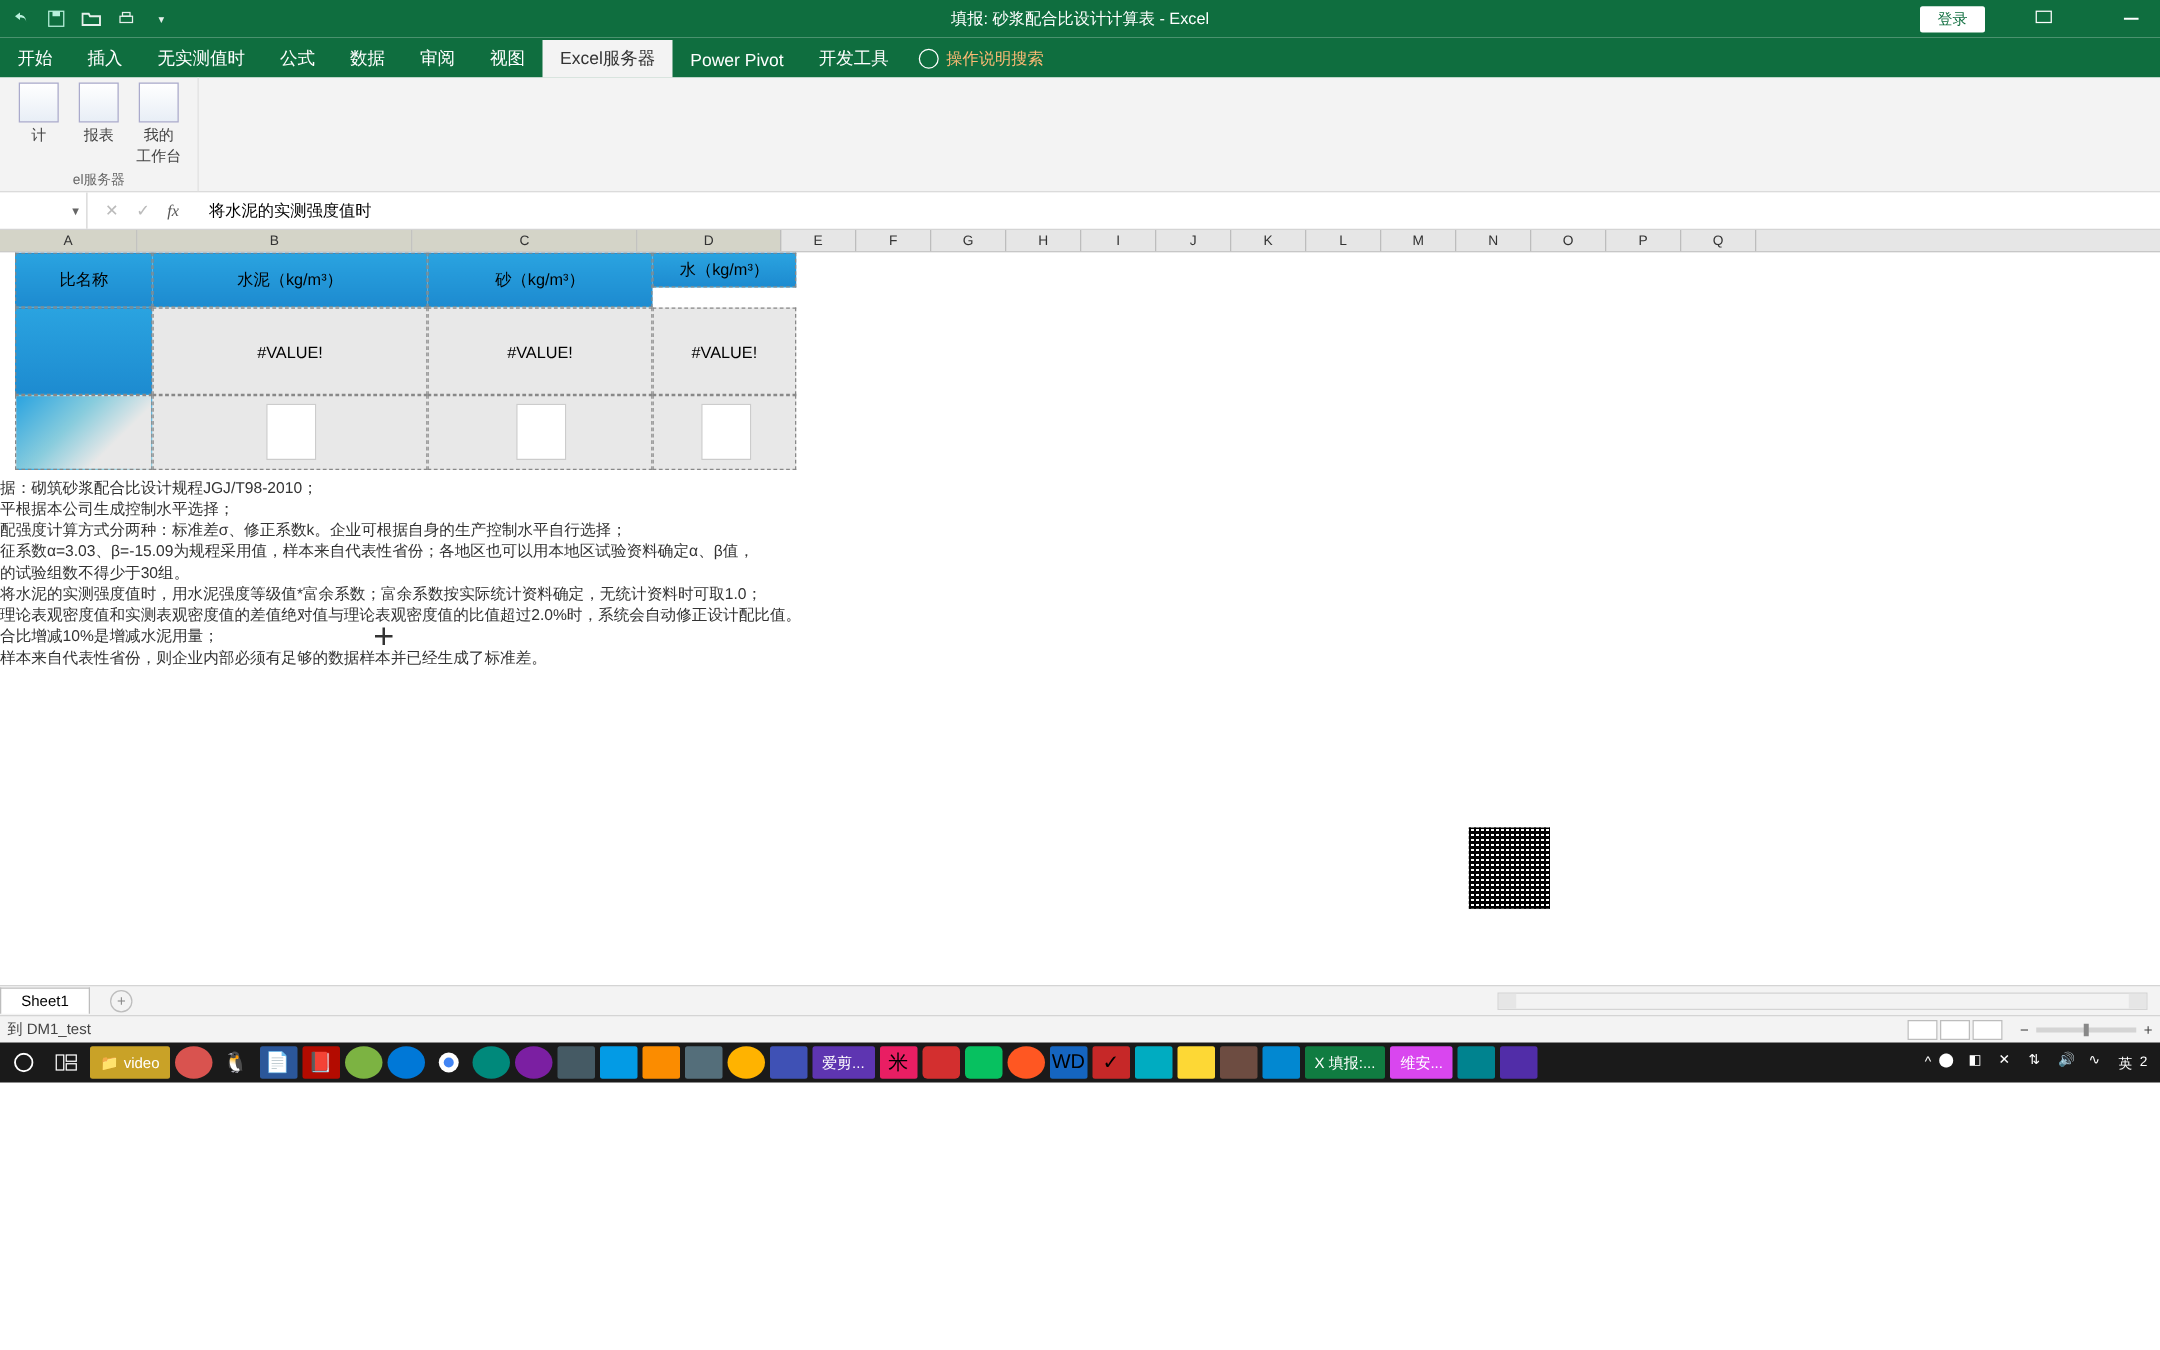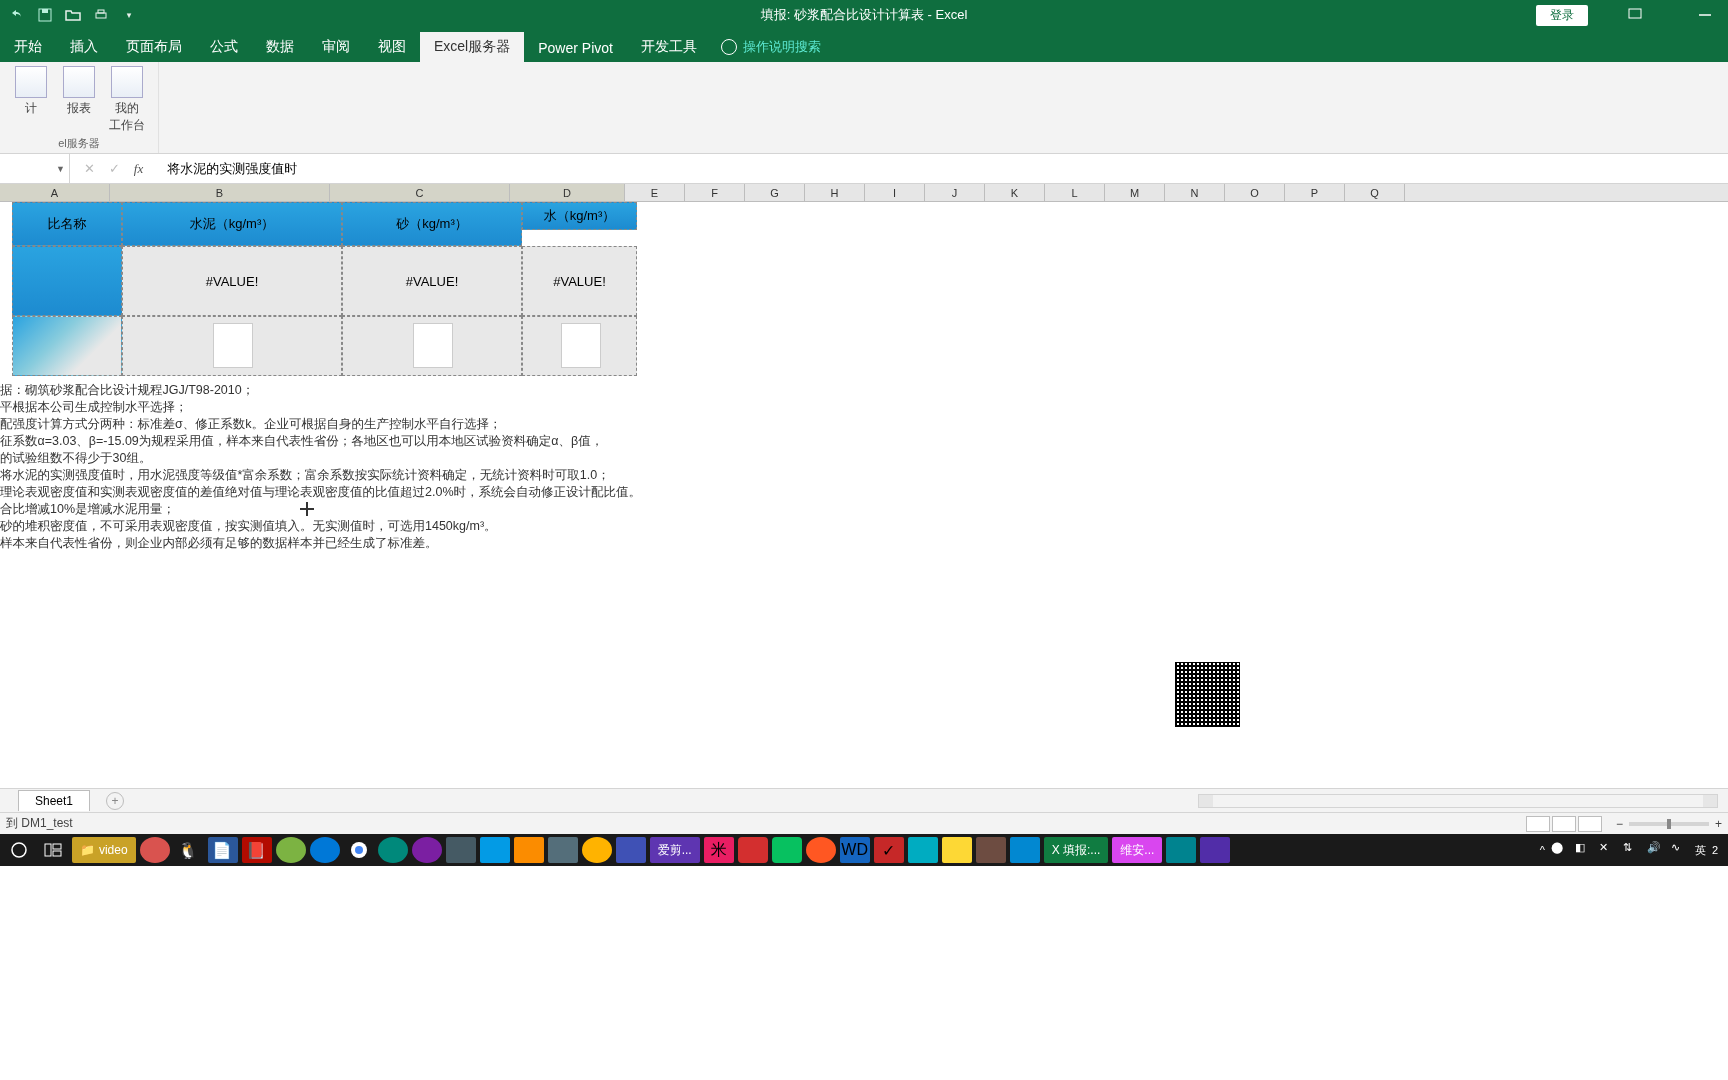--- a/index.html
+++ b/index.html
@@ -11,21 +11,21 @@
 .tb-icon { width:18px; height:18px; display:flex; align-items:center; justify-content:center; opacity:.9; }
 .tb-title { position:absolute; left:50%; transform:translateX(-50%); font-size:13px; }
 .tb-right { position:absolute; right:0; display:flex; align-items:center; gap:24px; height:100%; }
 .login-btn { background:#fff; color:#0f6e3f; padding:2px 14px; font-size:12px; border-radius:2px; }
 .win-btn { width:46px; height:30px; display:flex; align-items:center; justify-content:center; }
 
 
 .ribbon-tabs { height:32px; background:#0f6e3f; display:flex; align-items:flex-end; padding-left:0; }
 .rtab { color:#fff; font-size:14px; padding:6px 14px; cursor:pointer; }
 .rtab.active { background:#f3f3f3; color:#333; }
-.search-wrap { display:flex; align-items:center; color:#5eead4; font-size:13px; padding:6px 10px; gap:6px; }
+.search-wrap { display:flex; align-items:center; color:#fdba74; font-size:13px; padding:6px 10px; gap:6px; }
 .bulb { width:16px; height:16px; border:1.5px solid #fff; border-radius:50%; position:relative; }
 
 
 .ribbon { height:92px; background:#f3f3f3; border-bottom:1px solid #d4d4d4; display:flex; }
 .rgroup { padding:4px 10px 2px 10px; border-right:1px solid #e1e1e1; display:flex; flex-direction:column; align-items:center; justify-content:space-between; }
 .rgroup-icons { display:flex; gap:6px; }
 .big-btn { display:flex; flex-direction:column; align-items:center; width:42px; gap:2px; font-size:12px; color:#444; }
 .big-btn .bicon { width:32px; height:32px; border:1px solid #aac; background:linear-gradient(#fff,#e8eef6); }
 .rgroup-label { font-size:11px; color:#666; }
 
@@ -65,21 +65,21 @@
 
 
 .qr { position:absolute; left:1175px; top:460px; width:65px; height:65px;
   background:
    repeating-linear-gradient(0deg,#000 0 2px,#fff 2px 4px),
    repeating-linear-gradient(90deg,#000 0 2px,#fff 2px 4px);
   background-blend-mode:multiply; }
 
 
 .sheettabs { height:24px; border-top:1px solid #d4d4d4; display:flex; align-items:center; background:#f3f3f3; font-size:12px; position:relative; }
-.stab { background:#fff; border:1px solid #bdbdbd; border-bottom:none; padding:3px 16px; margin-left:18px; }
+.stab { background:#fff; border:1px solid #bdbdbd; border-bottom:none; padding:3px 16px; }
 .addsheet { width:18px; height:18px; border:1px solid #bdbdbd; border-radius:50%; margin-left:16px; display:flex; align-items:center; justify-content:center; color:#888; }
 .hscroll { position:absolute; right:10px; width:520px; height:14px; background:#f3f3f3; border:1px solid #d4d4d4; }
 .hscroll .lbtn,.hscroll .rbtn { position:absolute; width:14px; height:12px; top:0; background:#e6e6e6; }
 .hscroll .lbtn{left:0} .hscroll .rbtn{right:0}
 
 
 .status { height:22px; background:#f3f3f3; border-top:1px solid #d4d4d4; display:flex; align-items:center; font-size:12px; color:#444; padding:0 6px; justify-content:space-between; }
 .viewbtns { display:flex; gap:2px; align-items:center; }
 .vbtn { width:24px; height:16px; border:1px solid #bdbdbd; background:#fff; }
 .zoom { display:flex; align-items:center; gap:6px; }
@@ -136,21 +136,21 @@
         <svg width="12" height="12">
           <line x1="0" y1="6" x2="12" y2="6" stroke="#fff" stroke-width="1.5"></line>
         </svg>
       </div>
   </div>
 </div>
 
 <div class="ribbon-tabs">
   <div class="rtab">开始</div>
   <div class="rtab">插入</div>
-  <div class="rtab">页面布局</div>
+  <div class="rtab">无实测值时</div>
   <div class="rtab">公式</div>
   <div class="rtab">数据</div>
   <div class="rtab">审阅</div>
   <div class="rtab">视图</div>
   <div class="rtab active">Excel服务器</div>
   <div class="rtab">Power Pivot</div>
   <div class="rtab">开发工具</div>
   <div class="search-wrap">
     <span class="bulb"></span>
     <span>操作说明搜索</span>
@@ -241,21 +241,20 @@
 
   <div class="notes" id="notes">
       <div>据：砌筑砂浆配合比设计规程JGJ/T98-2010；</div>
       <div>平根据本公司生成控制水平选择；</div>
       <div>配强度计算方式分两种：标准差σ、修正系数k。企业可根据自身的生产控制水平自行选择；</div>
       <div>征系数α=3.03、β=-15.09为规程采用值，样本来自代表性省份；各地区也可以用本地区试验资料确定α、β值，</div>
       <div>的试验组数不得少于30组。</div>
       <div>将水泥的实测强度值时，用水泥强度等级值*富余系数；富余系数按实际统计资料确定，无统计资料时可取1.0；</div>
       <div>理论表观密度值和实测表观密度值的差值绝对值与理论表观密度值的比值超过2.0%时，系统会自动修正设计配比值。</div>
       <div>合比增减10%是增减水泥用量；</div>
-      <div>砂的堆积密度值，不可采用表观密度值，按实测值填入。无实测值时，可选用1450kg/m³。</div>
       <div>样本来自代表性省份，则企业内部必须有足够的数据样本并已经生成了标准差。</div>
     </div>
   <div class="cell-cursor"></div>
   <div class="qr"></div>
 </div>
 
 <div class="sheettabs">
   <div class="stab">Sheet1</div>
   <div class="addsheet">+</div>
   <div class="hscroll">

